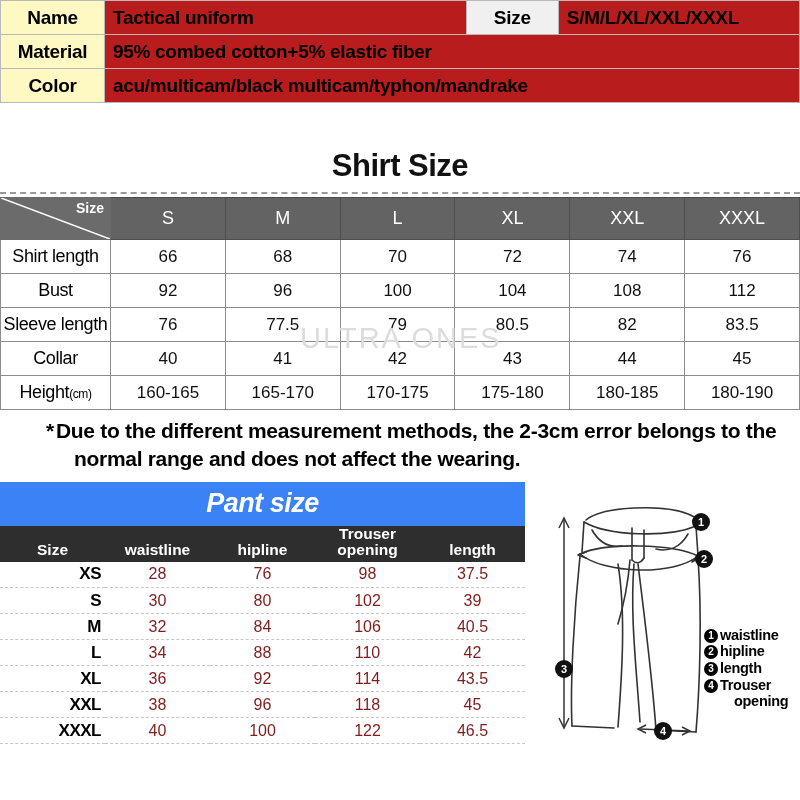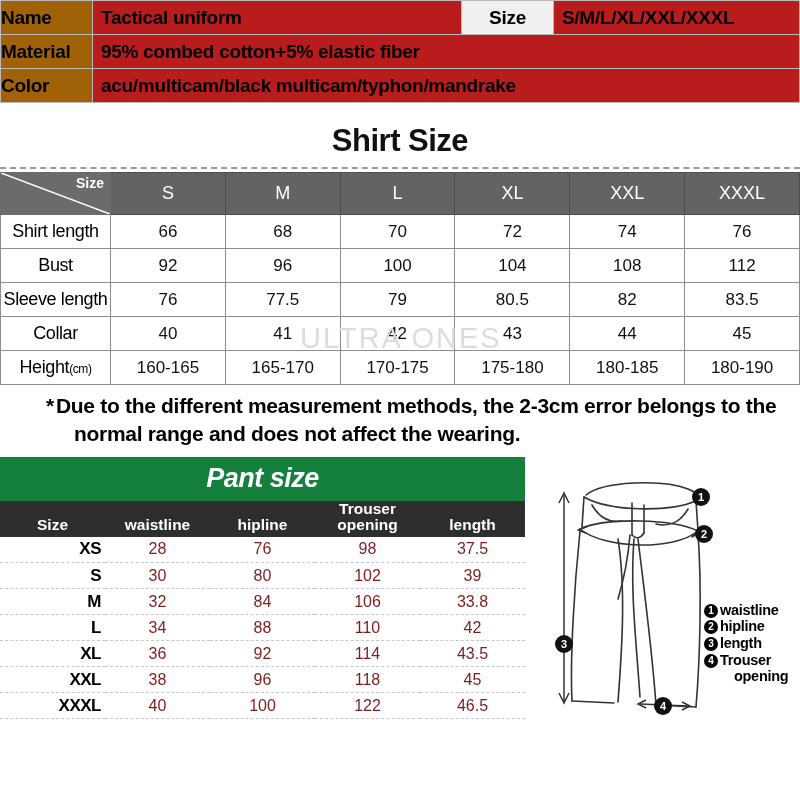--- a/index.html
+++ b/index.html
@@ -19,38 +19,39 @@
   }
   .info-table td {
     border: 1px solid #b9b9b9;
     height: 34px;
     font-weight: bold;
     font-size: 19px;
     color: #000;
     letter-spacing: -0.3px;
   }
   .info-lbl {
-    background: #a16207;
-    width: 92px;
+    background: #fef9c3;
+    text-align: center;
+    width: 104px;
   }
   .info-val {
     background: #b91c1c;
     text-align: left;
     padding-left: 8px;
   }
   .info-lbl-size { background: #f0f0f0; text-align: center; width: 92px; }
 
   
   .shirt-title {
     text-align: center;
     font-size: 31px;
     font-weight: bold;
     color: #111;
     letter-spacing: -0.5px;
-    margin-top: 20px;
+    margin-top: 45px;
     margin-bottom: 8px;
   }
   .dash-rule {
     width: 800px;
     height: 0;
     border-top: 2px dashed #9a9a9a;
     margin-bottom: 3px;
   }
 
   .shirt-table {
@@ -116,21 +117,21 @@
   .note .l2 { display: block; padding-left: 28px; }
 
   
   .pant-wrap { position: relative; margin-top: 8px; }
   .pant-table {
     width: 525px;
     border-collapse: collapse;
     table-layout: fixed;
   }
   .pant-head-band {
-    background: #15803d;
+    background: #3b82f6;
     height: 44px;
     text-align: center;
     vertical-align: middle;
     padding: 0;
   }
   .pant-title {
     color: #ffffff;
     font-size: 27px;
     font-weight: bold;
     font-style: italic;
@@ -343,21 +344,21 @@
         <td>30</td>
         <td>80</td>
         <td>102</td>
         <td>39</td>
       </tr>
       <tr class="pant-row">
         <td class="sz">M</td>
         <td>32</td>
         <td>84</td>
         <td>106</td>
-        <td>33.8</td>
+        <td>40.5</td>
       </tr>
       <tr class="pant-row">
         <td class="sz">L</td>
         <td>34</td>
         <td>88</td>
         <td>110</td>
         <td>42</td>
       </tr>
       <tr class="pant-row">
         <td class="sz">XL</td>

